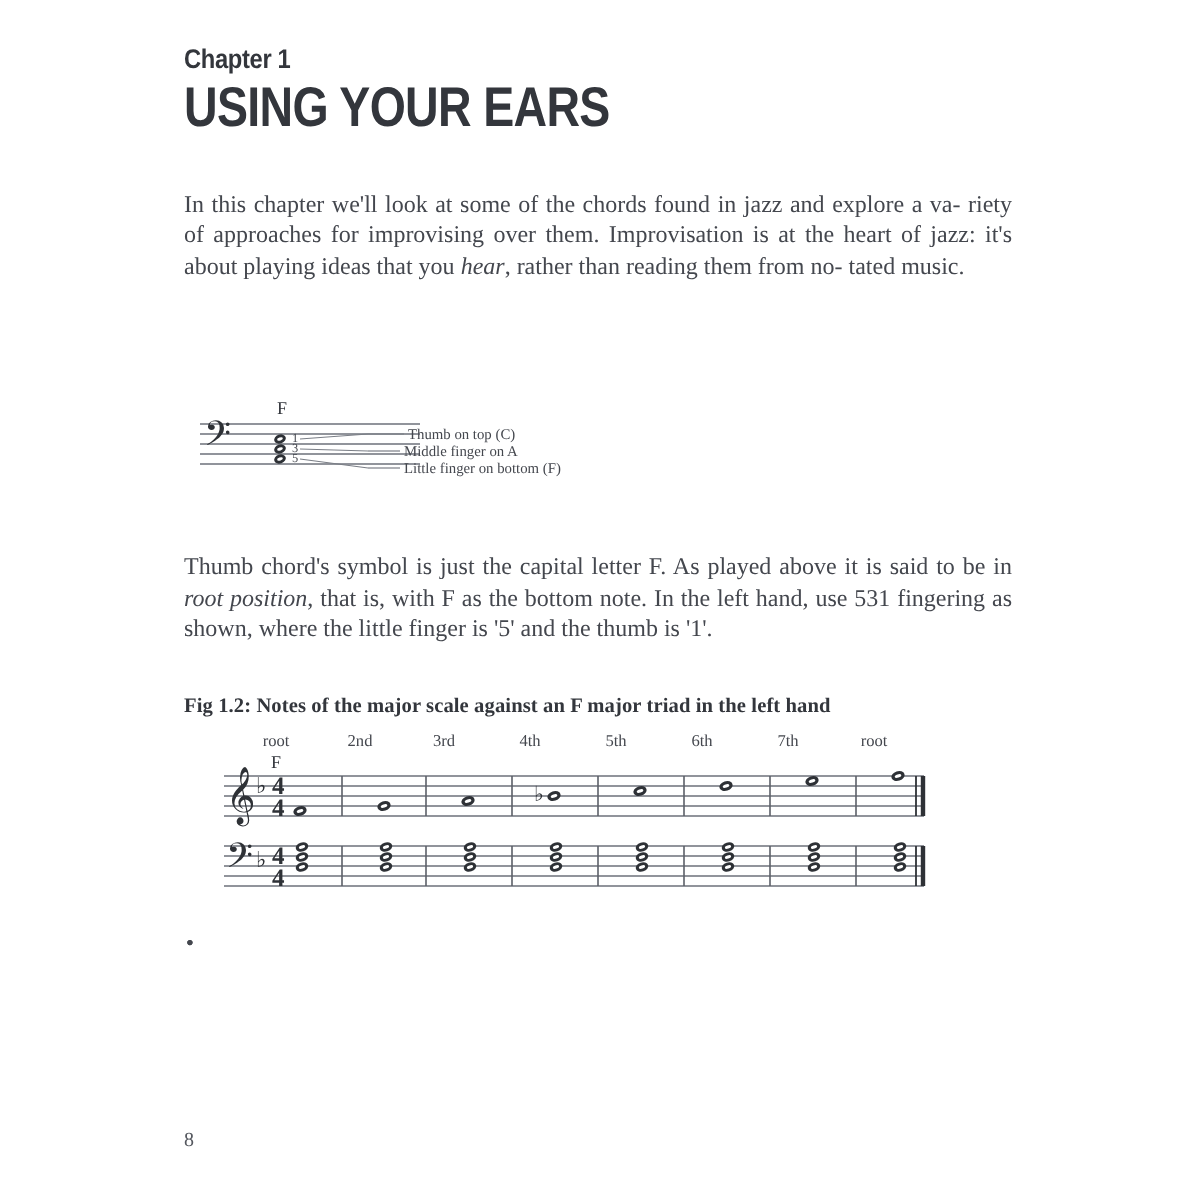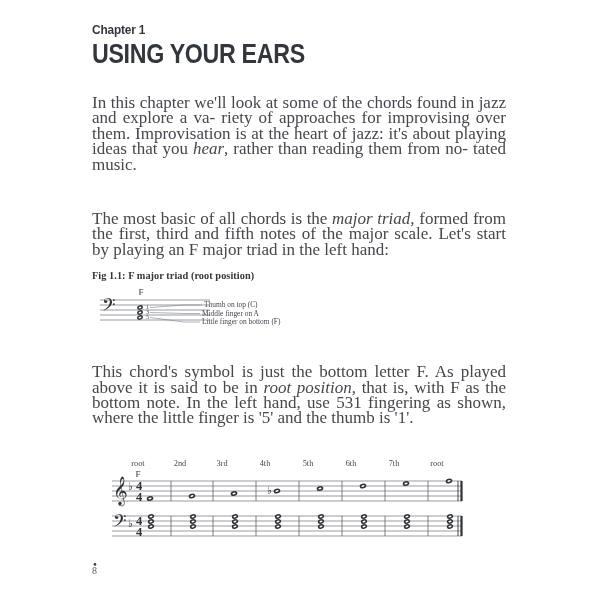--- a/index.html
+++ b/index.html
@@ -46,21 +46,21 @@
     letter-spacing: -0.4px;
     color: #33363c;
     margin-top: 2px;
     transform: scaleX(0.83);
     transform-origin: left center;
     white-space: nowrap;
   }
 
   
   p.body {
-    font-size: 17px;
+    font-size: 12px;
     line-height: 15.4px;
     text-align: justify;
     margin: 0;
     color: #44474e;
   }
   .gap-lg { height: 26px; }
   .gap-md { height: 13px; }
   .gap-sm { height: 8px; }
   em { font-style: italic; }
 
@@ -153,27 +153,23 @@
       <span>riety of approaches for improvising over them. Improvisation is at the heart of</span>
       <span>jazz: it's about playing ideas that you </span><em>hear</em><span>, rather than reading them from no-</span>
       <span>tated music.</span>
     </p>
 
     <div class="gap-lg"></div>
 
 
     <div class="gap-md"></div>
 
-    <p class="body">
-      <span>The most basic of all chords is the </span><em>major triad</em><span>, formed from the first, third and fifth notes of the major scale. Let's start by playing an F major triad in the left hand:</span>
-    </p>
 
     <div class="gap-md"></div>
 
-    <p class="fig-caption">Fig 1.1: F major triad (root position)</p>
 
     <div class="fig1">
       <svg width="300" height="50" viewBox="0 0 300 50">
 
         <g stroke="#6d717a" stroke-width="0.7">
           <line x1="8" y1="12" x2="118" y2="12"></line>
           <line x1="8" y1="17" x2="118" y2="17"></line>
           <line x1="8" y1="22" x2="118" y2="22"></line>
           <line x1="8" y1="27" x2="118" y2="27"></line>
           <line x1="8" y1="32" x2="118" y2="32"></line>
@@ -211,28 +207,29 @@
 
         <text class="ann" x="112" y="19.3">Thumb on top (C)</text>
         <text class="ann" x="110" y="27.8">Middle finger on A</text>
         <text class="ann" x="110" y="36.3">Little finger on bottom (F)</text>
       </svg>
     </div>
 
     <div class="gap-lg"></div>
 
     <p class="body">
-      <span>This chord's symbol is just the bottom letter F. As played above it is said to be in </span><em>root position</em><span>, that is, with F as the bottom note. In the left hand, use 531 fingering as shown, where the little finger is '5' and the thumb is '1'.</span>
+      <span>Thumb chord's symbol is just the capital letter F. As played above it is said to be in </span><em>root position</em><span>, that is, with F as the bottom note. In the left hand, use 531 fingering as shown, where the little finger is '5' and the thumb is '1'.</span>
     </p>
 
     <div class="gap-md"></div>
 
 
     <div class="gap-md"></div>
 
+    <p class="fig-caption">Fig 1.2: Notes of the major scale against an F major triad in the left hand</p>
 
     <div class="fig2">
       <svg width="380" height="92" viewBox="0 0 380 92">
 
         <g>
           <text class="degree" x="28" y="8" text-anchor="middle">root</text>
           <text class="degree" x="70" y="8" text-anchor="middle">2nd</text>
           <text class="degree" x="112" y="8" text-anchor="middle">3rd</text>
           <text class="degree" x="155" y="8" text-anchor="middle">4th</text>
           <text class="degree" x="198" y="8" text-anchor="middle">5th</text>

